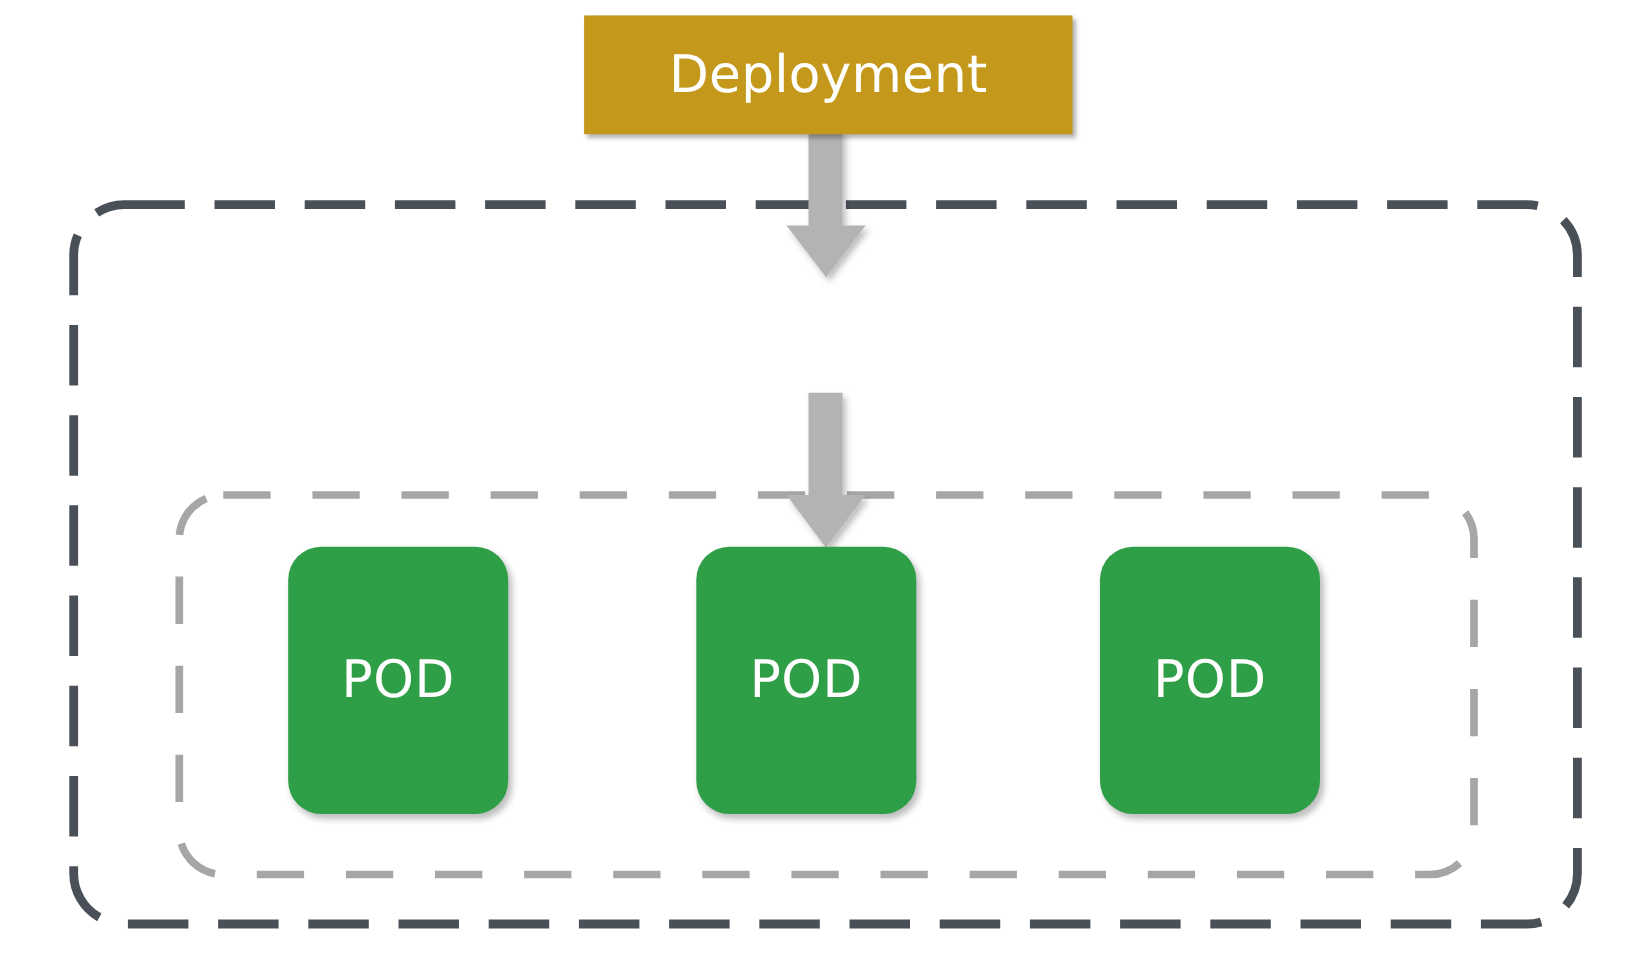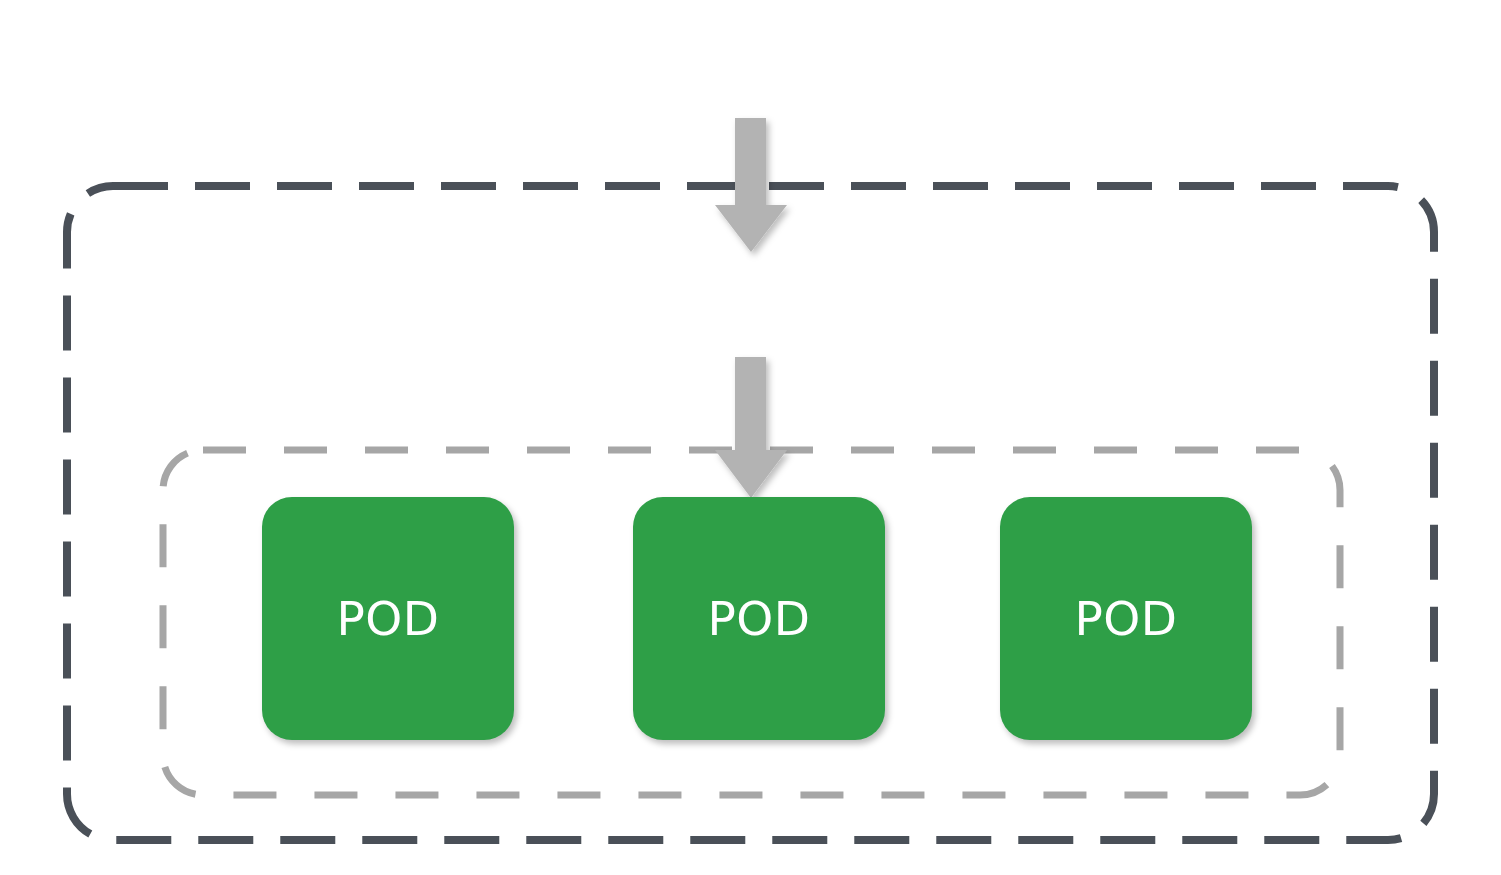--- a/index.html
+++ b/index.html
@@ -64,21 +64,21 @@
     background: #b76ae0;
     border-radius: 0;
     font-size: 47px;
     box-shadow: 3px 3px 4px rgba(0,0,0,0.30);
     letter-spacing: 0.2px;
   }
 
   
   .pod-box {
     top: 497px;
-    width: 252px;
+    width: 200px;
     height: 243px;
     background: #2e9f47;
     border-radius: 30px;
     font-size: 47px;
     box-shadow: 3px 4px 6px rgba(0,0,0,0.26);
     letter-spacing: 0.5px;
   }
   .pod-1 { left: 262px; }
   .pod-2 { left: 633px; }
   .pod-3 { left: 1000px; }
@@ -113,20 +113,23 @@
     </g>
 
     <g filter="url(#softshadow)">
       <polygon fill="#b3b3b3" points="735,357 766,357 766,450 787,450 751,498 715,450 735,450"></polygon>
     </g>
   </svg>
 
   <div class="group-hit" style="left:67px;  top:186px; width:1367px; height:654px;"></div>
   <div class="group-hit" style="left:163px; top:450px; width:1177px; height:345px;"></div>
 
+  <div class="node deployment-box">
+    <span>Deployment</span>
+  </div>
 
 
   <div class="node pod-box pod-1">
     <span>POD</span>
   </div>
 
   <div class="node pod-box pod-2">
     <span>POD</span>
   </div>
 

